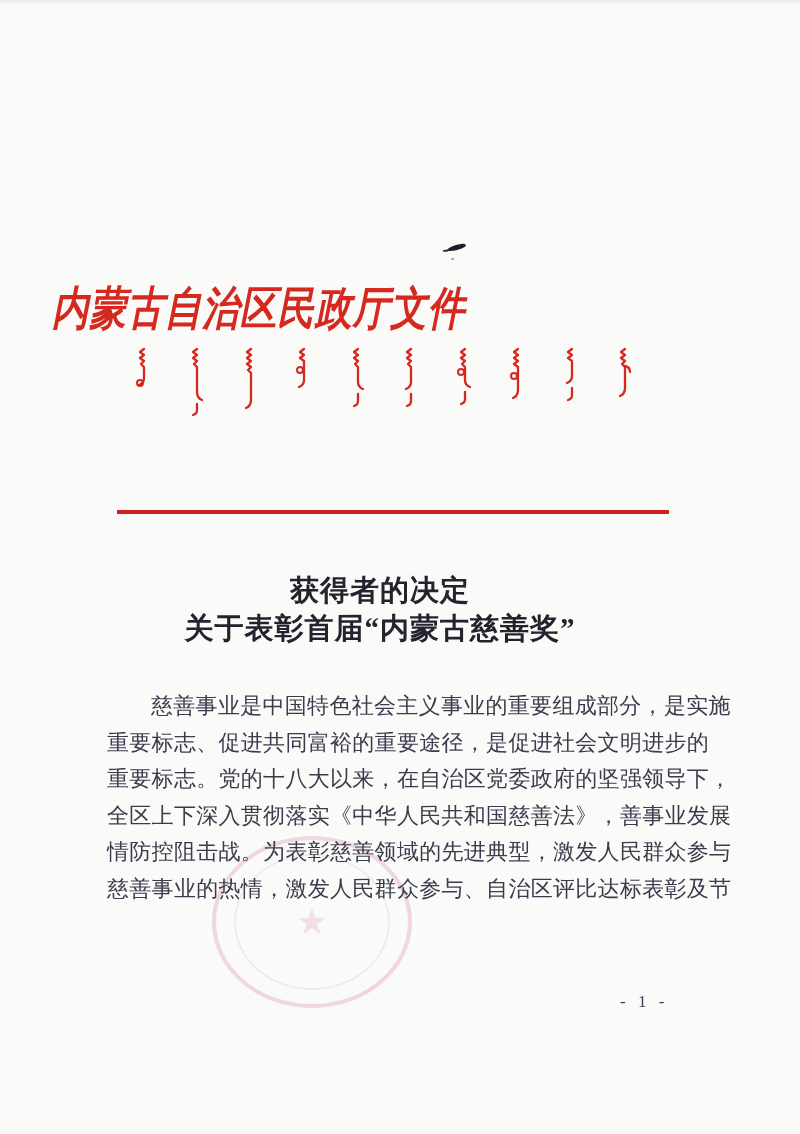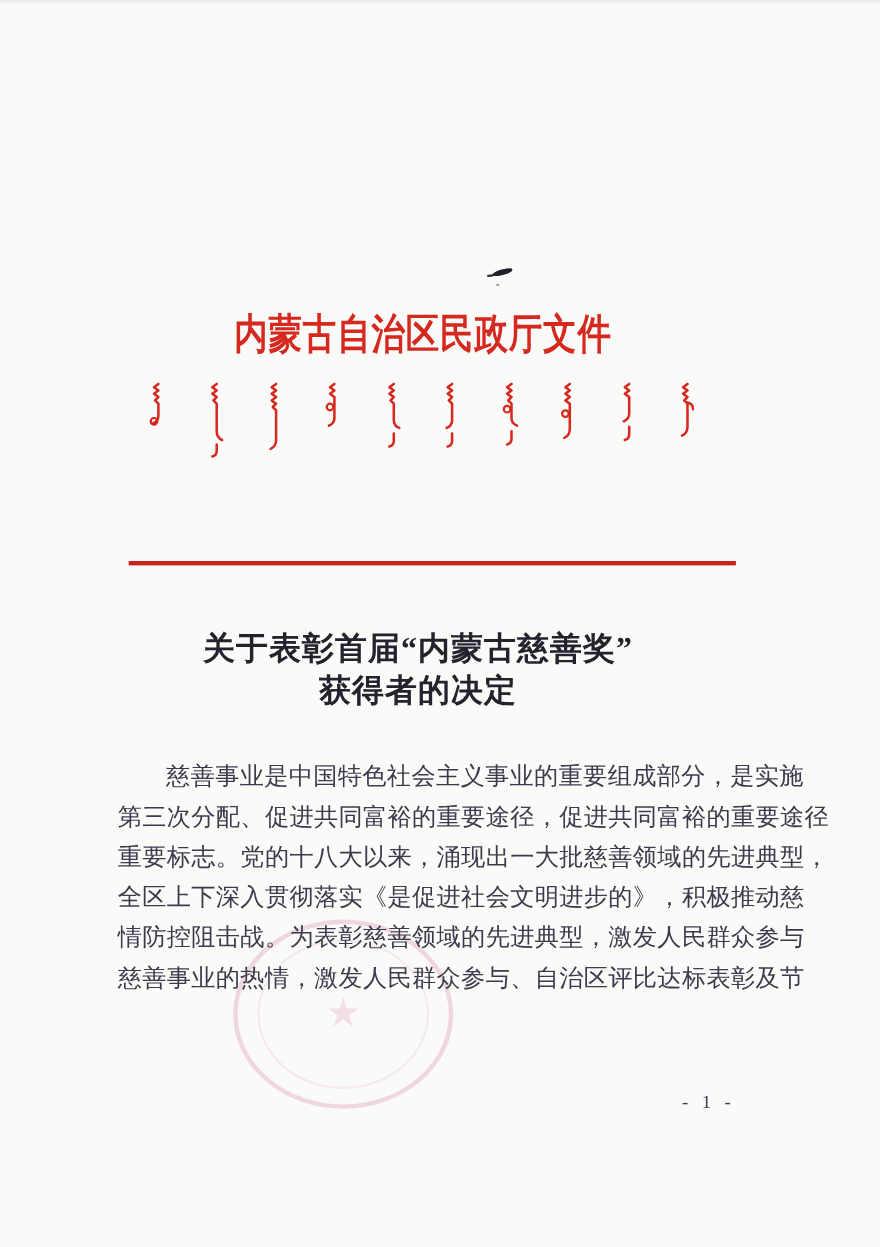--- a/index.html
+++ b/index.html
@@ -12,25 +12,25 @@
   .page{
     position:relative;
     width:800px;height:1134px;
     background:#fafaf8;
     box-shadow:inset 0 4px 6px -4px rgba(0,0,0,.12);
   }
 
   
   .org-title{
     position:absolute;left:0;top:278px;width:768px;
-    text-align:center;
     color:#d5281e;
-    font-size:38px;font-weight:bold;
+    font-size:46px;font-weight:bold;
     letter-spacing:1px;
     white-space:nowrap;
+    font-style:italic;
   }
   .org-title .squeeze{
     display:inline-block;
     transform:scaleX(0.80);
     transform-origin:center center;
   }
 
   .mongolian{
     position:absolute;left:132px;top:346px;
   }
@@ -151,34 +151,34 @@
     <circle cx="382" cy="30" r="3"></circle>
     <path d="M440 3 l-4 3 l4 3 l-4 3 l4 3 V 30 q 0 5 -5 7"></path>
     <path d="M440 42 v 7 q 0 4 -4 5"></path>
     <path d="M493 3 l-4 3 l4 3 l-4 3 l4 3 l-3 3 l3 3 V 42 q 0 6 -5 8 M493 20 q 5 1 5 6"></path>
   </svg>
 
 
   <div class="red-divider"></div>
 
   <div class="doc-title">
+    <div>获得者的决定</div>
     <div>关于表彰首届“内蒙古慈善奖”</div>
-    <div>获得者的决定</div>
   </div>
 
   <div class="seal">
     <div class="seal-arc"></div>
     <div class="seal-star">★</div>
   </div>
 
   <div class="body-text">
     <div class="body-line indent">慈善事业是中国特色社会主义事业的重要组成部分，是实施</div>
-    <div class="body-line">第三次分配、促进共同富裕的重要途径，促进共同富裕的重要途径</div>
-    <div class="body-line">重要标志。党的十八大以来，涌现出一大批慈善领域的先进典型，</div>
-    <div class="body-line">全区上下深入贯彻落实《是促进社会文明进步的》，积极推动慈</div>
+    <div class="body-line">重要标志、促进共同富裕的重要途径，是促进社会文明进步的</div>
+    <div class="body-line">重要标志。党的十八大以来，在自治区党委政府的坚强领导下，</div>
+    <div class="body-line">全区上下深入贯彻落实《中华人民共和国慈善法》，善事业发展</div>
     <div class="body-line">情防控阻击战。为表彰慈善领域的先进典型，激发人民群众参与</div>
     <div class="body-line">慈善事业的热情，激发人民群众参与、自治区评比达标表彰及节</div>
   </div>
 
   <div class="ink-smudge"></div>
   <div class="ink-dot"></div>
 
   <div class="page-number">- 1 -</div>
 
 </div>

